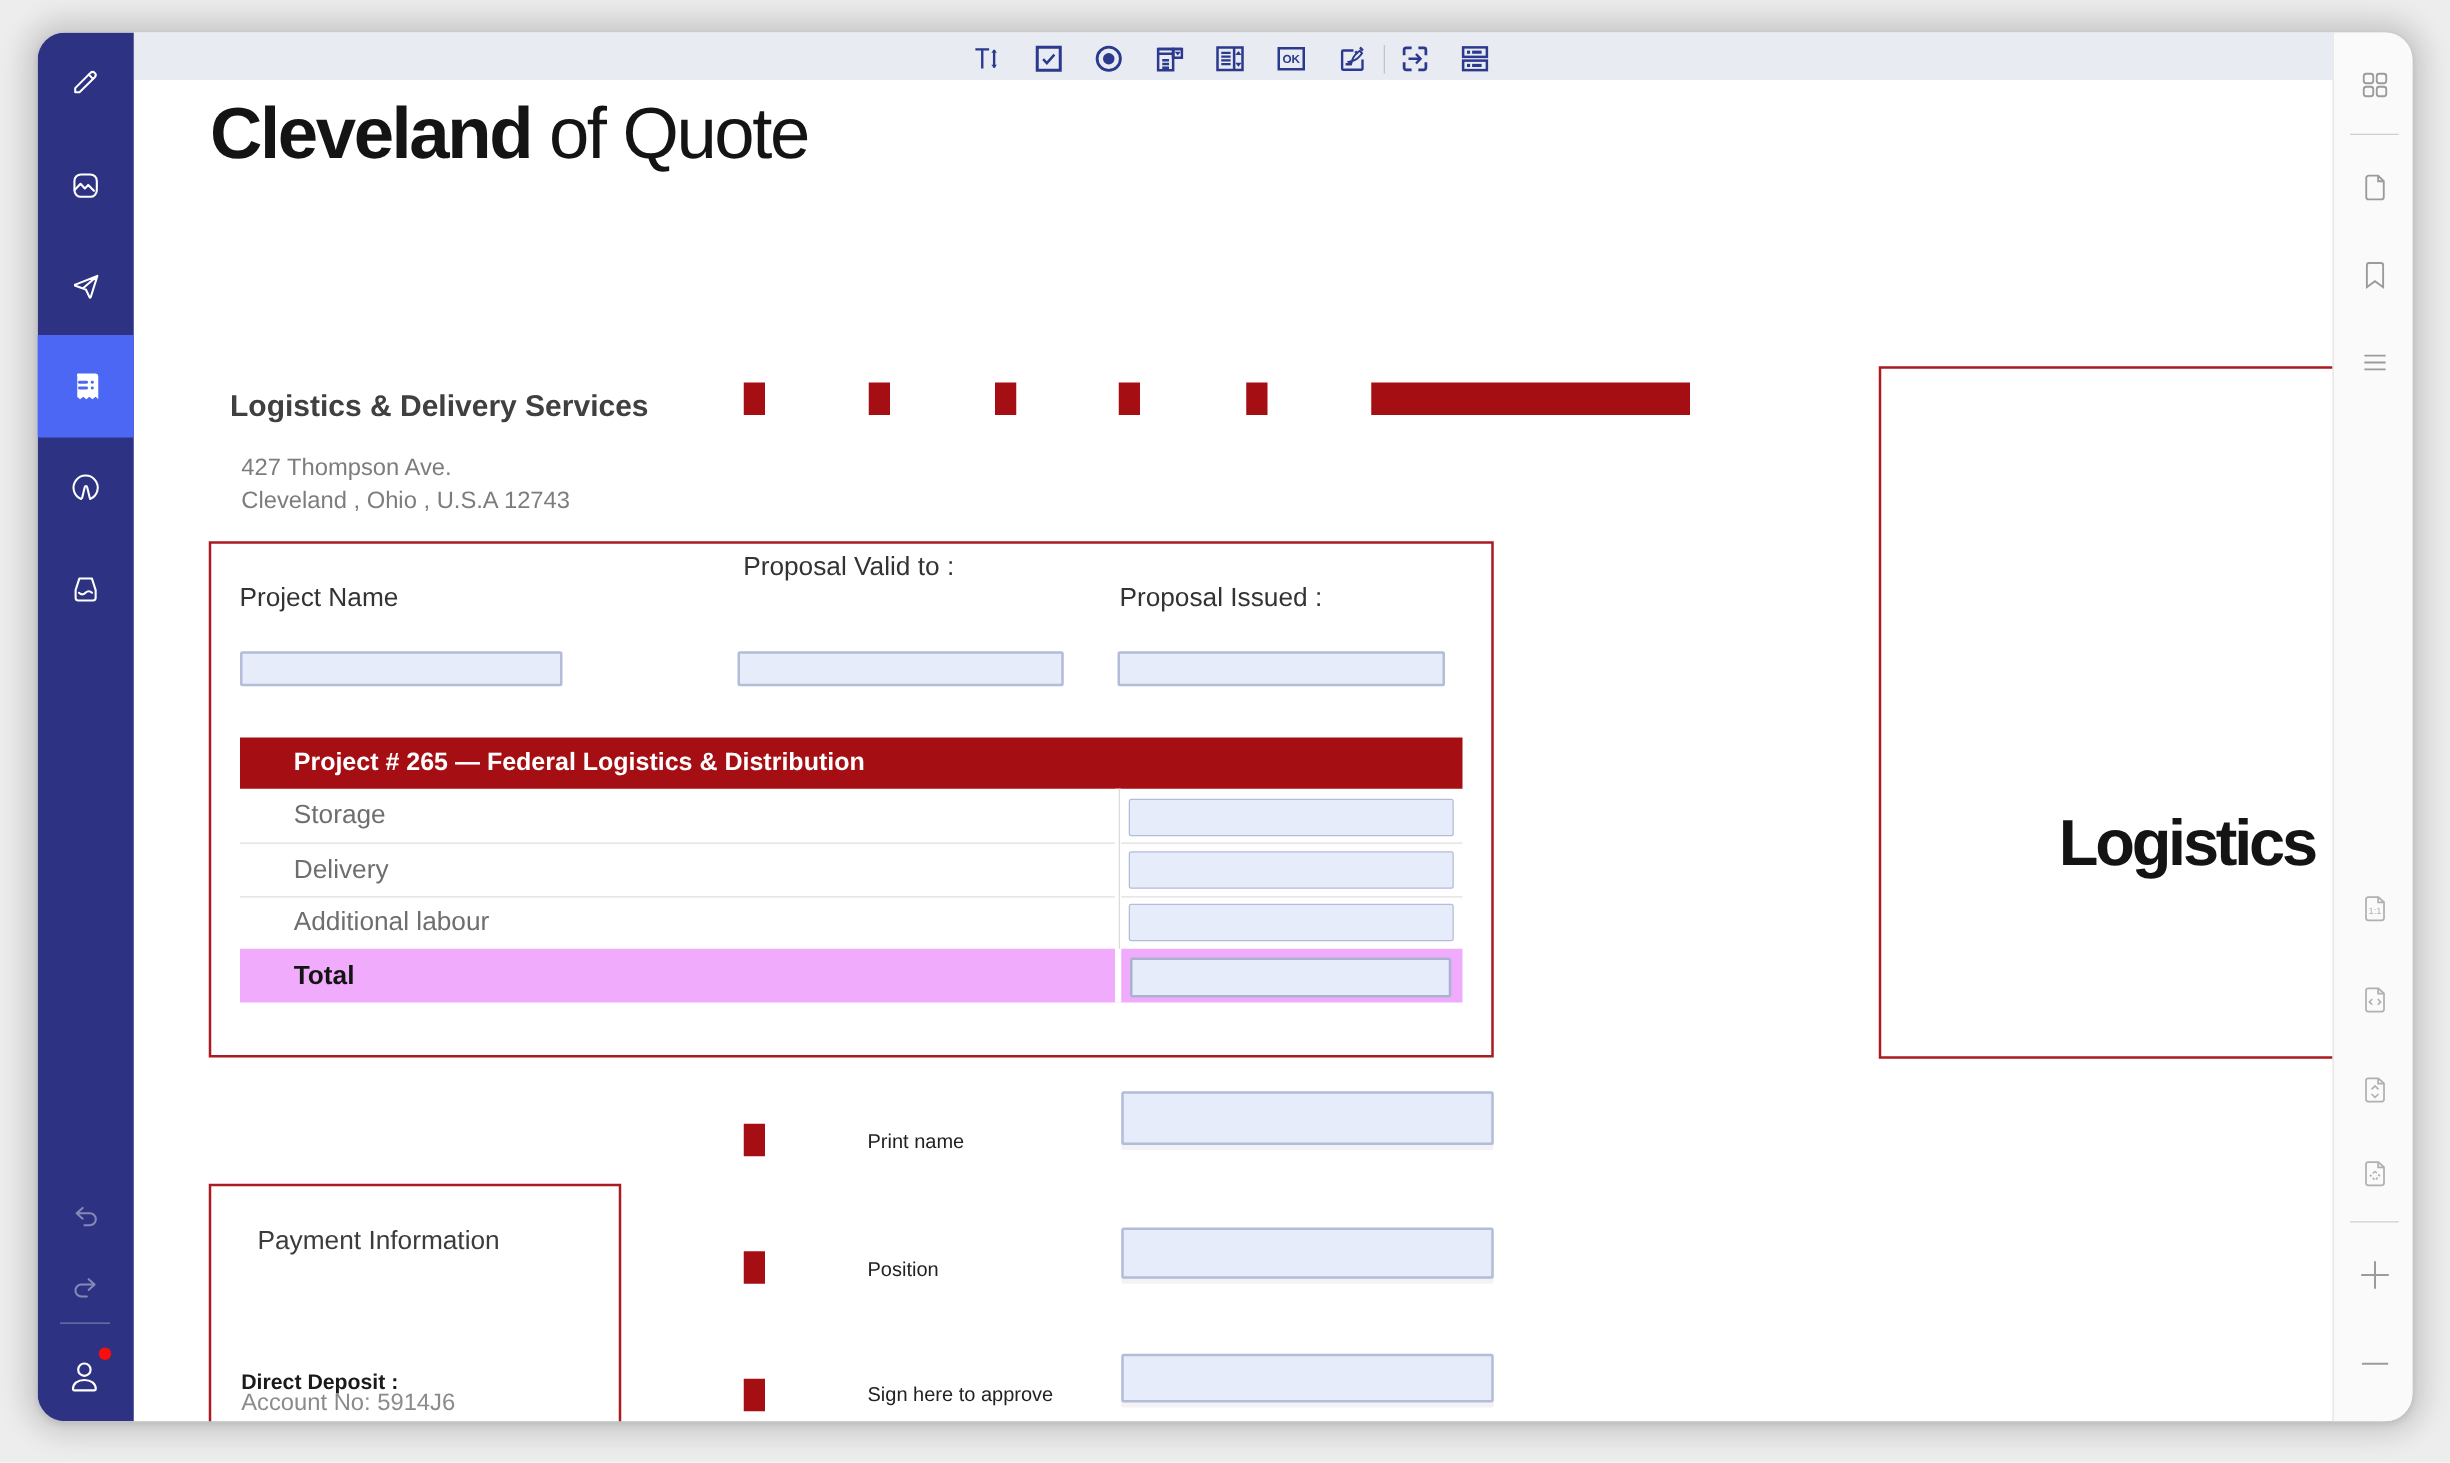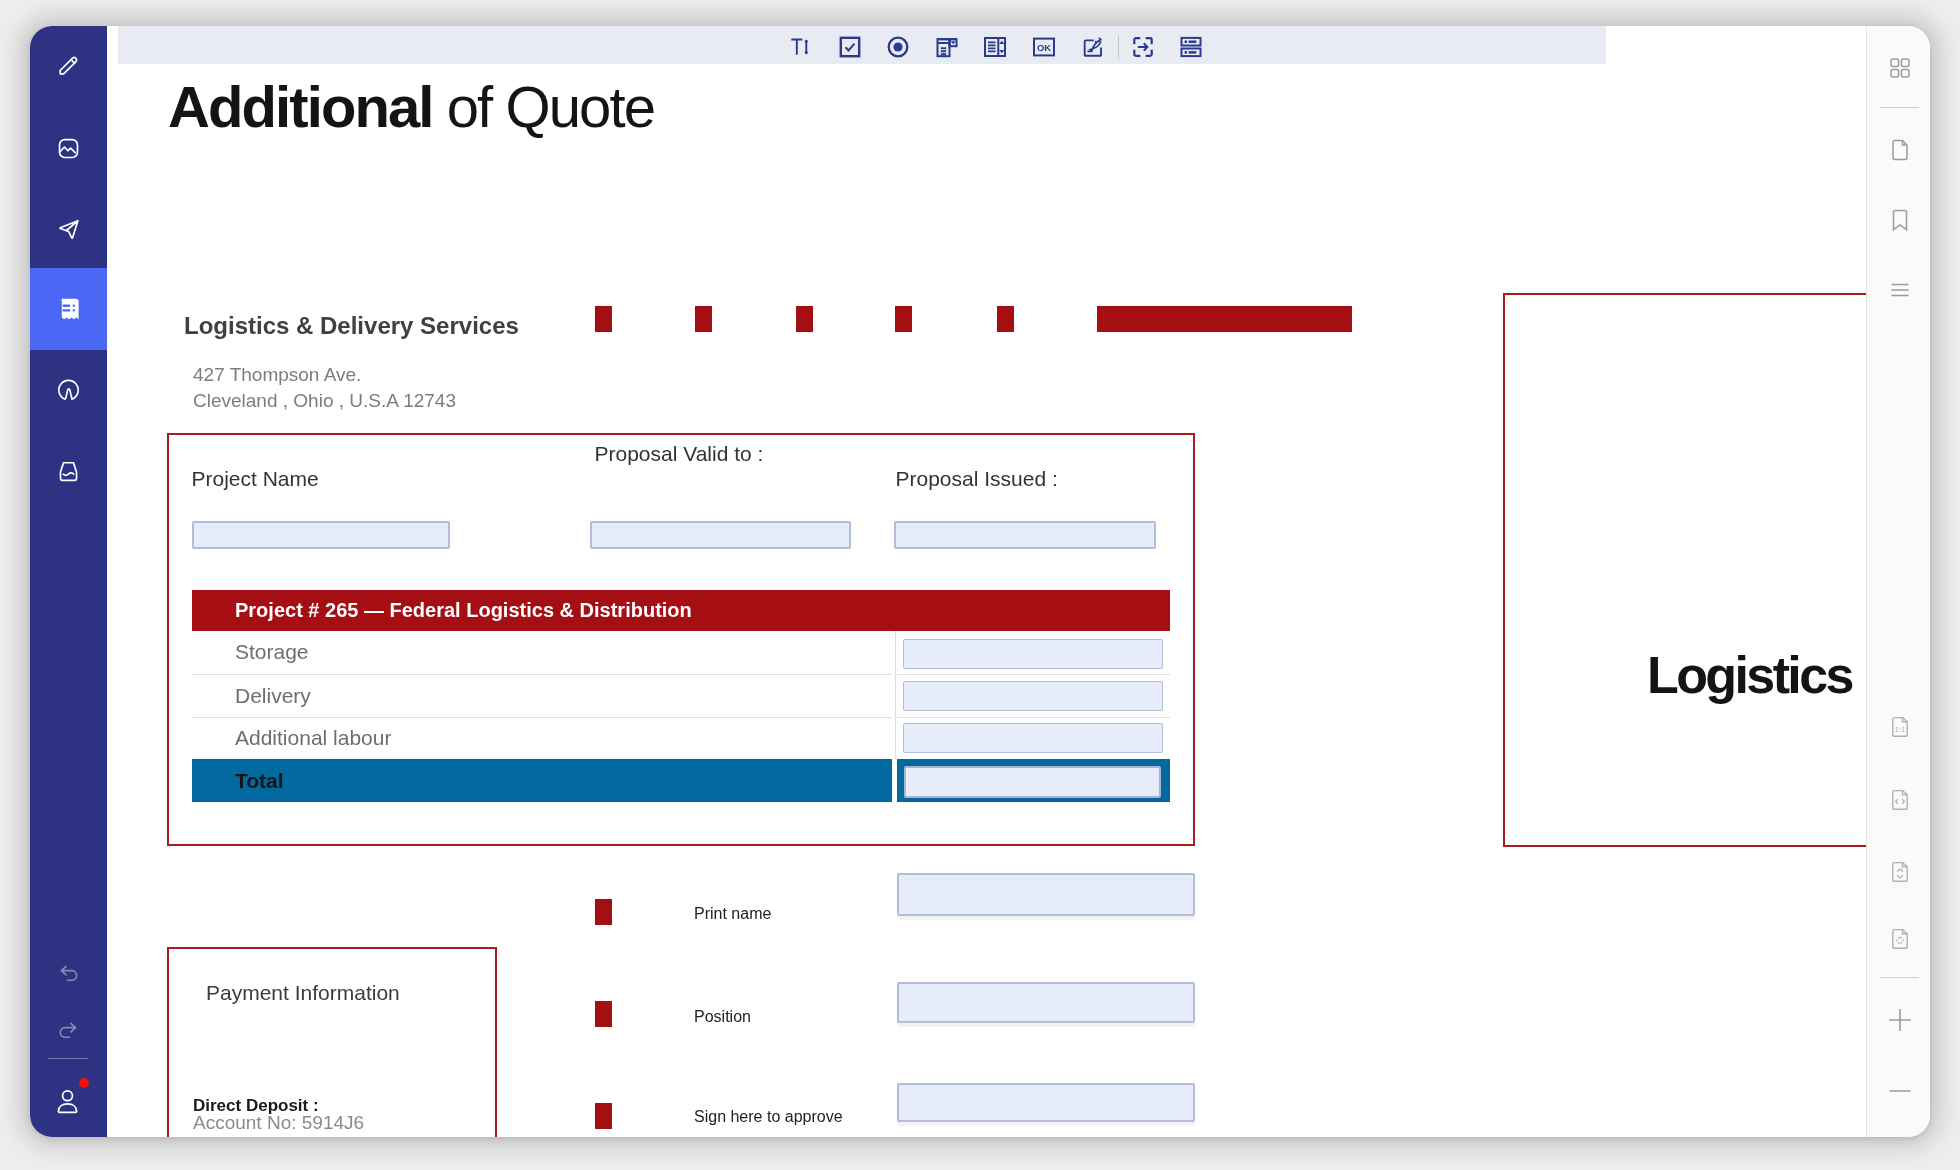--- a/index.html
+++ b/index.html
@@ -6,21 +6,21 @@
   html,body { width:1960px; height:1170px; overflow:hidden; }
   body { background:#ededed; font-family:"Liberation Sans",sans-serif; position:relative; }
   .win { position:absolute; left:30px; top:26px; width:1900px; height:1111px;
          background:#fff; border-radius:22px; overflow:hidden;
          box-shadow:0 0 22px 10px rgba(0,0,0,0.155), 0 2px 6px rgba(0,0,0,0.10); }
   .abs { position:absolute; }
 
   
   .sidebar { position:absolute; left:0; top:0; width:77px; height:1111px; background:#2d3382; z-index:20; }
   .sideactive { position:absolute; left:0; top:242px; width:77px; height:82px; background:#4c67f3; }
-  .toolbar { position:absolute; left:88px; top:0; width:1488px; height:38px; background:#e8ebf1; z-index:10; }
+  .toolbar { position:absolute; left:77px; top:0; width:1760px; height:38px; background:#e8ebf1; z-index:10; }
   .rpanel { position:absolute; right:0; top:0; width:64px; height:1111px; background:#fafafa; border-left:1px solid #e4e4e4; z-index:20;text-align:center; }
 
   
   .title { position:absolute; left:138px; top:47px; font-size:58px; color:#141414; letter-spacing:-1.9px; white-space:nowrap; }
   .title b { font-weight:bold; }
   .h-log { position:absolute; left:154px; top:286px; font-size:24px; font-weight:bold; color:#404040; }
   .addr { position:absolute; left:163px; top:336px; font-size:19px; line-height:26px; color:#7d7d7d; }
 
   .redsq { position:absolute; width:17px; height:26px; background:#a50e13; }
   .redbar { position:absolute; left:1067px; top:280px; width:255px; height:26px; background:#a50e13; }
@@ -29,40 +29,40 @@
   .flabel { position:absolute; font-size:21px; color:#333; white-space:nowrap; }
   .field { position:absolute; background:#e7ecfa; border:2px solid #b3bcd8; border-radius:2px; }
 
   .redhead { position:absolute; left:162px; top:564px; width:978px; height:41px; background:#a50e13; color:#fff; font-weight:bold; font-size:20px; line-height:41px; }
   .redhead span { margin-left:43px; }
 
   .prow { position:absolute; left:162px; width:978px; height:42px; }
   .prow.bt { border-top:1px solid #e0e0e0; }
   .prow .lab { position:absolute; left:43px; top:-1.5px; height:43px; line-height:43px; font-size:21px; color:#6e6e6e; }
 
-  .amber { position:absolute; left:162px; top:732.5px; width:978px; height:43px; background:#0369a1; }
+  .amber { position:absolute; left:162px; top:732.5px; width:978px; height:43px; background:#f0abfc; }
   .amber .lab { position:absolute; left:43px; top:0; height:43px; line-height:43px; font-size:21px; font-weight:bold; color:#141414; }
   .vgap { position:absolute; left:862px; top:605px; width:5px; height:170.5px; background:#fff; z-index:2; }
 
   .pay { position:absolute; left:137px; top:921px; width:330px; height:260px; border:2px solid #ab1a20; }
   .logbox { position:absolute; left:1473px; top:267px; width:420px; height:554px; border:2px solid #ab1a20; }
   .logtext { position:absolute; left:1617px; top:619px; font-size:52px; font-weight:bold; color:#141414; letter-spacing:-2.6px; }
 
   .lbl17b { position:absolute; font-size:17px; font-weight:bold; color:#1a1a1a;margin-top:40px; }
   .lbl17g { position:absolute; font-size:19px; color:#8b8b8b; }
   .lbl19 { position:absolute; font-size:16px; color:#222; }
 
   svg { display:block; }
   .ticon { position:absolute; top:9px; }
 </style>
 </head>
 <body>
 <div class="win">
 
-  <div class="title"><b>Additional</b> of Quote</div>
+  <div class="title"><b>Cleveland</b> of Quote</div>
 
   <div class="h-log">Logistics &amp; Delivery Services</div>
   <div class="addr">427 Thompson Ave.<br>Cleveland , Ohio , U.S.A 12743</div>
 
   <div class="redsq" style="left:565px; top:280px;"></div>
   <div class="redsq" style="left:665px; top:280px;"></div>
   <div class="redsq" style="left:766px; top:280px;"></div>
   <div class="redsq" style="left:865px; top:280px;"></div>
   <div class="redsq" style="left:967px; top:280px;"></div>
   <div class="redbar"></div>

